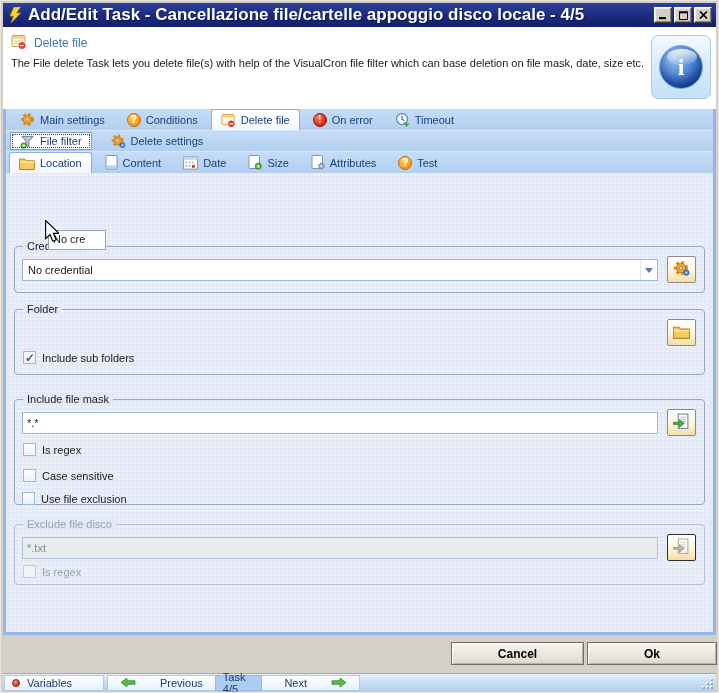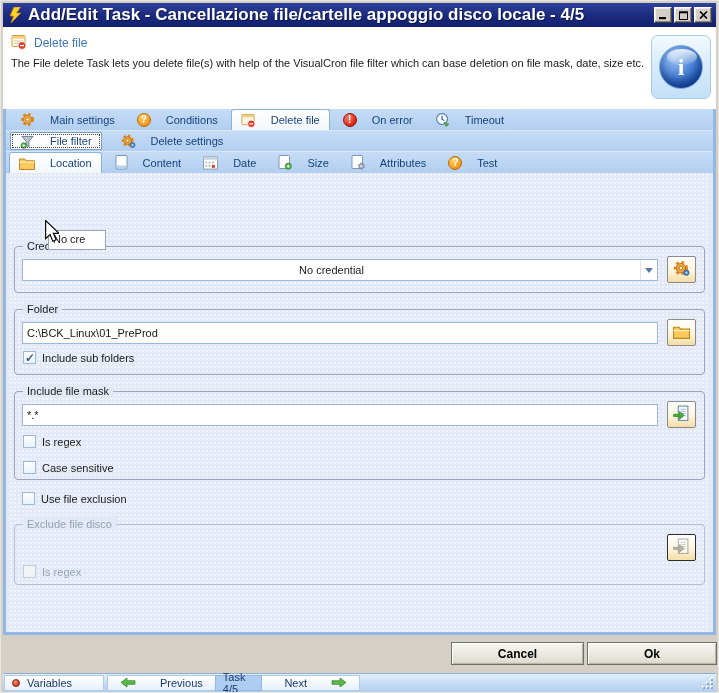--- a/index.html
+++ b/index.html
@@ -40,53 +40,53 @@
   .info-i { color:#fff; font-family:"Liberation Serif", serif; font-weight:bold; font-size:24px; line-height:1; z-index:1; }
 
   
   .frame { position:absolute; left:2px; right:2px; top:108px; height:526px;
            border-left:3px solid #94b6e2; border-right:3px solid #94b6e2; border-bottom:3px solid #94b6e2;
            background:#e3e9f6; }
   .tabrow { display:flex; align-items:stretch; background:linear-gradient(180deg,#c6dcf6,#b2cff0); }
   .tabrow1 { height:21px; padding-left:5px; }
   .tabrow2 { height:21px; padding-left:4px; border-top:1px solid #d8e6f8; }
   .tabrow3 { height:22px; padding-left:3px; border-top:1px solid #d8e6f8; }
-  .tab { display:flex; align-items:center; gap:15px; padding:0 9px; margin-right:4px;
+  .tab { display:flex; align-items:center; gap:5px; padding:0 9px; margin-right:4px;
          color:#16417c; white-space:nowrap; cursor:default; }
   .tab .ticon { display:flex; align-items:center; }
   .tabrow1 .tab.selected, .tabrow3 .tab.selected {
          background:linear-gradient(180deg,#ffffff 0%, #f2f7fd 100%);
          border:1px solid #8cb0dc; border-bottom:none; border-radius:3px 3px 0 0; }
   .tabrow2 .tab.selected { background:#ffffff; border:1px solid #7e9cc4; border-radius:1px;
          margin:1px 10px 1px 0; outline:1px dotted #404040; outline-offset:-3px; }
 
   
   .content { position:absolute; left:3px; right:3px; top:64px; bottom:0;
              background:#e3e9f6;
              background-image:radial-gradient(rgba(255,255,255,.5) 1px, transparent 1px);
              background-size:4px 4px; }
   .group { position:absolute; left:5px; right:5px; border:1px solid #9aa6bd; border-radius:4px; }
   .group-label { position:absolute; top:-7px; left:8px; background:#e3e9f6; padding:0 4px; color:#1a1a1a; }
   .group.disabled { border-color:#b6c0d1; }
   .group.disabled .group-label { color:#95a1b2; }
 
   .g-credentials { top:73px;  height:47px; }
   .g-folder      { top:136px; height:66px; }
-  .g-include     { top:218px; height:89px; }
+  .g-include     { top:226px; height:106px; }
   .g-exclude     { top:351px; height:61px; }
 
   .text-input { position:absolute; left:7px; right:46px; top:12px; height:22px;
                 border:1px solid #9cb8dc; background:#fff; font-family:"Liberation Sans",sans-serif;
                 font-size:11px; padding:0 4px; color:#1a1a1a; }
   .g-folder .text-input { background:#fdfefa; }
   .g-exclude .text-input { background:#e9ebef; color:#848e9b; border-color:#aec2d8; }
 
   .combo { position:absolute; left:7px; right:46px; top:12px; height:22px; background:#fff;
            border:1px solid #9cb8dc; display:flex; align-items:center; cursor:default; }
-  .combo-text { flex:1; padding:0 5px;text-align:center; }
+  .combo-text { flex:1; padding:0 5px; }
   .combo-arrow-zone { width:17px; align-self:stretch; display:flex; align-items:center; justify-content:center;
                       border-left:1px solid #dbe6f2; }
   .combo-arrow { width:0; height:0; border-left:4px solid transparent; border-right:4px solid transparent;
                  border-top:5px solid #5878a8; }
 
   .icon-btn { position:absolute; right:8px; top:9px; width:29px; height:27px;
               background:linear-gradient(180deg,#fffffe 0%, #fdf5dd 55%, #f4dda6 100%);
               border:1px solid #8a8a8a; border-radius:2px;
               display:flex; align-items:center; justify-content:center; cursor:default; }
   .icon-btn.dark-border { border:1px solid #2e2e2e; }
@@ -351,21 +351,20 @@
                 <circle cx="7.4" cy="7.6" r="1.7" fill="#fdf2dc" stroke="#b06a10" stroke-width="0.8"></circle>
                 <circle cx="12.6" cy="11.9" r="2.5" fill="#4a8fd4" stroke="#2a5a9a" stroke-width="0.8"></circle>
                 <circle cx="12.6" cy="11.9" r="0.9" fill="#dceafc"></circle>
               </svg>
           </span>
         </span>
       </div>
 
       <div class="group g-folder">
         <span class="group-label">Folder</span>
-        <input class="text-input" type="text" value="C:\BCK_Linux\01_PreProd" style="">
         <span class="icon-btn">
           <span>
             <svg width="17" height="14" viewBox="0 0 16 13">
                 <path d="M0.5 2h5.2l1.4 1.8h8.4v8.7H0.5z" fill="#fbc85c" stroke="#b88820"></path>
                 <path d="M0.5 5.2h15" stroke="#fde9a8" stroke-width="1.3"></path>
               </svg>
           </span>
         </span>
         <span class="checkbox checked" style="left:8px; top:41px;">
           <span class="cb-box"></span>
@@ -395,20 +394,21 @@
         </span>
       </div>
 
       <span class="checkbox" style="left:13px; top:319px;">
         <span class="cb-box"></span>
         <span class="cb-label">Use file exclusion</span>
       </span>
 
       <div class="group g-exclude disabled">
         <span class="group-label">Exclude file disco</span>
+        <input class="text-input" type="text" disabled="" value="*.txt" style="">
         <span class="icon-btn dark-border grayed">
           <span>
             <svg width="17" height="17" viewBox="0 0 16 16">
                 <rect x="5" y="1" width="9" height="13.5" fill="#fff" stroke="#6888a8"></rect>
                 <path d="M7 4h5M7 6h5M7 8h5M7 10h5" stroke="#9cb2c8" stroke-width="0.8"></path>
                 <path d="M0.5 8.8h5.5V6L10.5 9.8 6 13.6v-2.8H0.5z" fill="#48b038" stroke="#207818" stroke-width="0.6"></path>
               </svg>
           </span>
         </span>
         <span class="checkbox disabled" style="left:8px; top:40px;">

